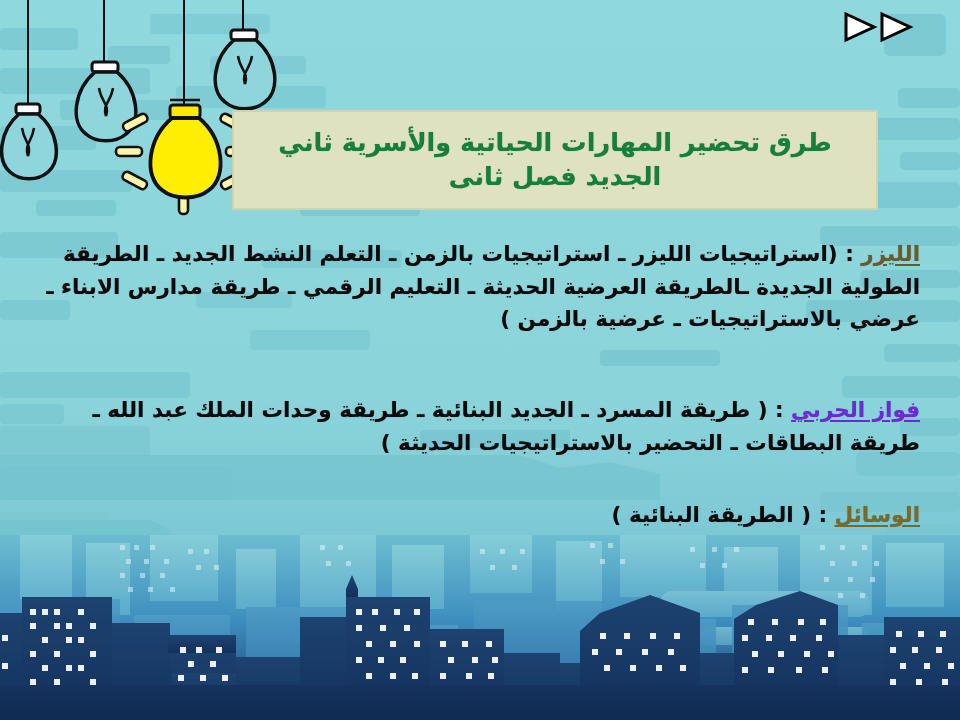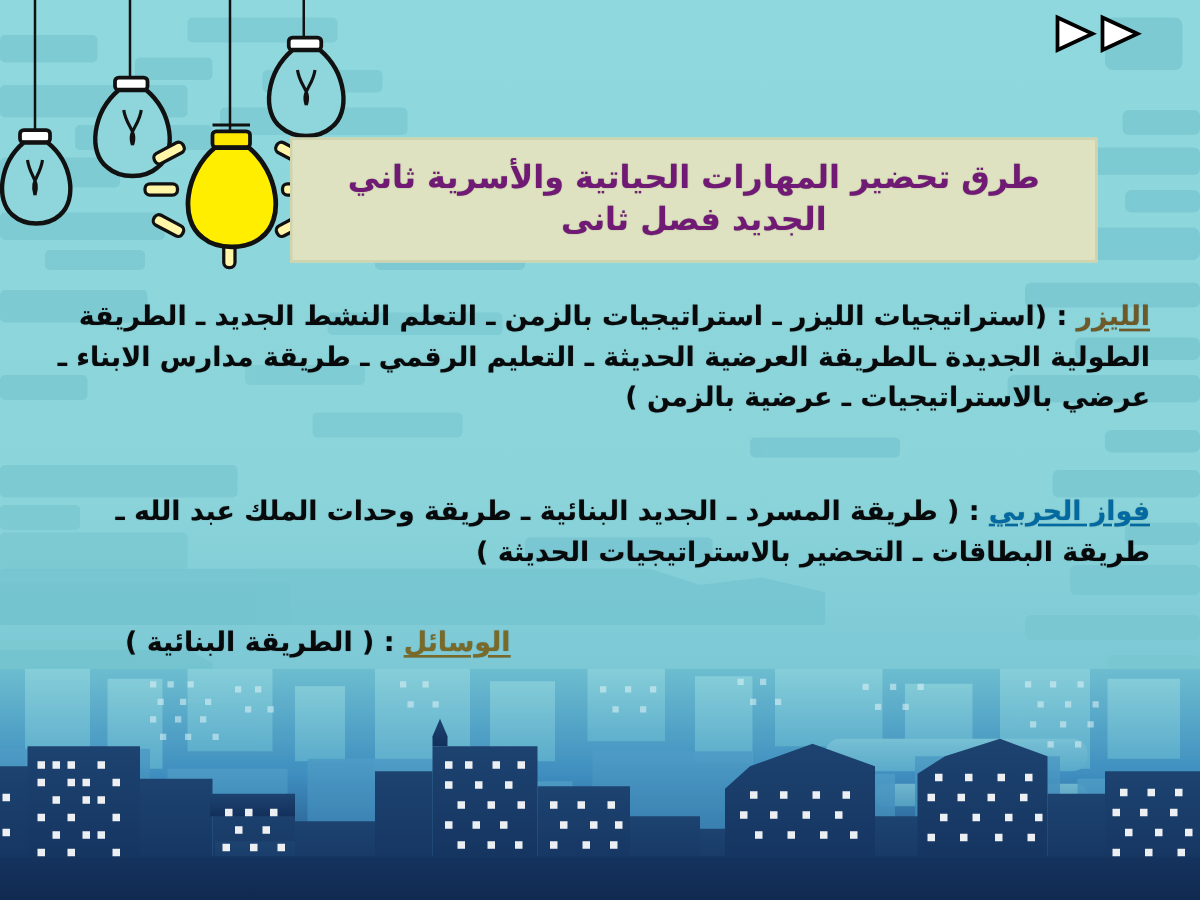--- a/index.html
+++ b/index.html
@@ -29,49 +29,49 @@
   
   .title-banner{
     position:absolute;left:232px;top:110px;width:646px;height:100px;
     background:#dee2c0;
     border:2px solid #cfd4ae;
     box-sizing:border-box;
     display:flex;align-items:center;justify-content:center;
     padding:4px 10px;
   }
   .title-text{
-    font-size:25.5px;font-weight:bold;color:#701a75;
+    font-size:25.5px;font-weight:bold;color:#15803d;
     line-height:1.32;text-align:center;
     letter-spacing:0px;
     text-shadow:0 0 1px rgba(0,0,0,.35);
   }
 
   
   .content{
     position:absolute;left:40px;top:238px;width:880px;
     text-align:right;direction:rtl;
   }
   .para{
     margin:0 0 10px 0;
     font-size:21.5px;font-weight:bold;color:#08090a;
     line-height:1.52;
     text-shadow:0 0 1px rgba(0,0,0,.30);
   }
   .para.p1{margin-bottom:58px;}
   .para.p2{margin-bottom:40px;text-align:right;}
-  .para.p3{text-align:left;padding-left:60px;}
+  .para.p3{text-align:right;padding-left:60px;}
 
   .lbl{
     font-weight:bold;
     text-decoration:underline;
     text-underline-offset:3px;
     text-decoration-thickness:2px;
   }
   .lbl-laser{color:#6d5a28;}
-  .lbl-fawaz{color:#0369a1;}
+  .lbl-fawaz{color:#6d28d9;}
   .lbl-wasael{color:#7a6a2a;}
 </style>
 </head>
 <body>
 
 <div class="slide">
 
   <svg class="bg-shapes" viewBox="0 0 960 720" preserveAspectRatio="none">
     <defs>
       <linearGradient id="bgGrad" x1="0" y1="0" x2="0" y2="1">

